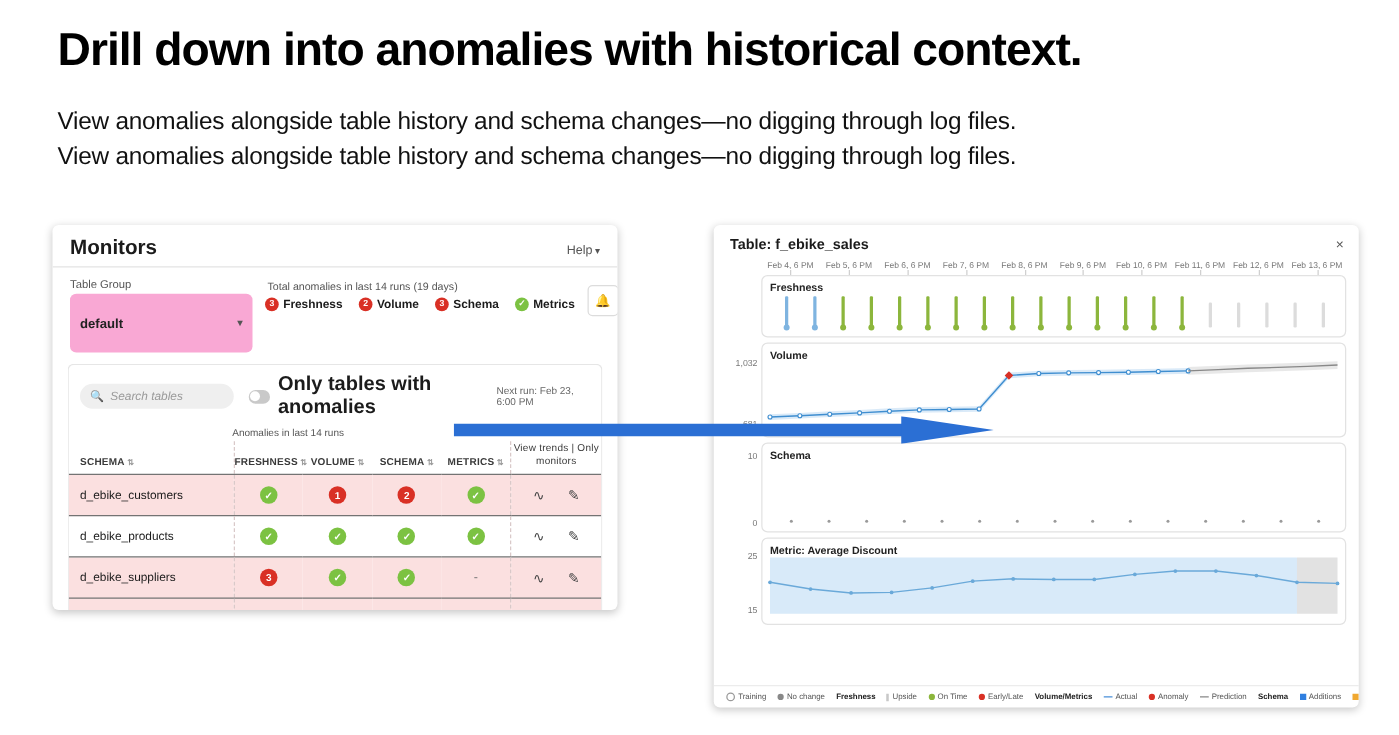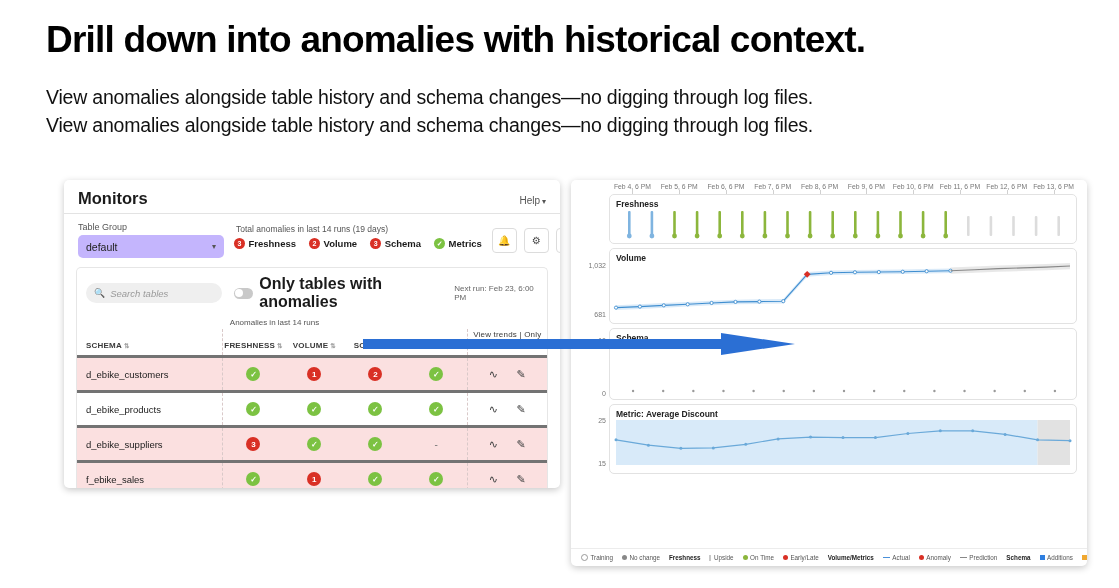--- a/index.html
+++ b/index.html
@@ -19,40 +19,39 @@
   }
   .subline{
     position:absolute;left:46px;top:83px;width:1045px;
     font-size:19.5px;font-weight:400;color:#111;line-height:1.45;
     letter-spacing:-0.2px;
   }
   .subline div{white-space:nowrap;}
 
   
   .monitors{
-    position:absolute;left:42px;top:180px;width:496px;height:308px;
+    position:absolute;left:42px;top:180px;width:452px;height:308px;
     background:#fff;border-radius:5px;
     box-shadow:0 2px 7px rgba(0,0,0,.22);
     overflow:hidden;
-    margin-left:22px;
   }
   .mon-head{
     display:flex;align-items:flex-end;justify-content:space-between;
     padding:9px 14px 5px 14px;border-bottom:1px solid #e3e3e3;
   }
   .mon-title{font-size:16.5px;font-weight:700;color:#1b1b1b;}
   .mon-help{font-size:10px;color:#555;padding-bottom:2px;}
   .mon-help .chev{font-size:8px;margin-left:2px;}
 
   .mon-toolbar{display:flex;align-items:flex-start;padding:8px 12px 6px 14px;gap:10px;}
   .tg-label{font-size:9px;color:#555;margin-bottom:3px;}
   .tg-select{
-    width:130px;height:23px;background:#c4b5fd;border-radius:5px;
+    width:130px;height:23px;background:#f9a8d4;border-radius:5px;
     display:flex;align-items:center;justify-content:space-between;
-    padding:0 8px;font-size:10.5px;color:#222;font-weight:400;
+    padding:12px 8px;font-size:10.5px;color:#222;font-weight:700;
   }
   .tg-select .chev{font-size:8px;color:#555;}
   .tot-wrap{flex:1;padding-top:2px;}
   .tot-label{font-size:8.5px;color:#555;margin-bottom:4px;margin-left:2px;}
   .tot-row{display:flex;align-items:center;gap:13px;}
   .tot-item{display:flex;align-items:center;gap:3.5px;font-size:9.5px;font-weight:700;color:#1b1b1b;}
   .dot{
     width:11px;height:11px;border-radius:50%;
     display:flex;align-items:center;justify-content:center;
     font-size:7px;color:#fff;font-weight:700;line-height:1;
@@ -92,21 +91,21 @@
   table.mt{width:100%;border-collapse:collapse;table-layout:fixed;}
   table.mt th{
     font-size:8px;font-weight:700;color:#3a3a3a;letter-spacing:.2px;
     padding:1px 0 5px 0;text-align:center;vertical-align:bottom;
   }
   table.mt th.tcol{text-align:left;padding-left:9px;}
   table.mt th .sort{font-size:6.5px;color:#9a9a9a;margin-left:2px;}
   table.mt th.vtrend{font-size:8px;font-weight:400;color:#3a3a3a;line-height:1.25;}
   table.mt td{
     height:30px;font-size:9.5px;color:#1b1b1b;text-align:center;vertical-align:middle;
-    border-top:3px solid #737373;
+    border-top:1px solid #737373;
   }
   table.mt td.tname{text-align:left;padding-left:9px;font-weight:400;}
   tr.anom td{background:#fbe0e0;}
   tr.ok td{background:#ffffff;}
   .cell-dot{
     width:14px;height:14px;border-radius:50%;display:inline-flex;
     align-items:center;justify-content:center;font-size:8px;color:#fff;font-weight:700;
   }
   .cell-dot.red{background:#d93025;}
   .cell-dot.green{background:#7cc242;}
@@ -289,20 +288,24 @@
             <span class="act">∿</span>
             <span class="act" style="margin-left:16px">✎</span>
           </td>
         </tr>
       </tbody>
     </table>
   </div>
 </div>
 
 <div class="detail">
+  <div class="dt-head">
+    <div class="dt-title">Table: f_ebike_sales</div>
+    <div class="dt-close">×</div>
+  </div>
 
   <div class="axis">
     <span>Feb 4, 6 PM</span>
     <span>Feb 5, 6 PM</span>
     <span>Feb 6, 6 PM</span>
     <span>Feb 7, 6 PM</span>
     <span>Feb 8, 6 PM</span>
     <span>Feb 9, 6 PM</span>
     <span>Feb 10, 6 PM</span>
     <span>Feb 11, 6 PM</span>

